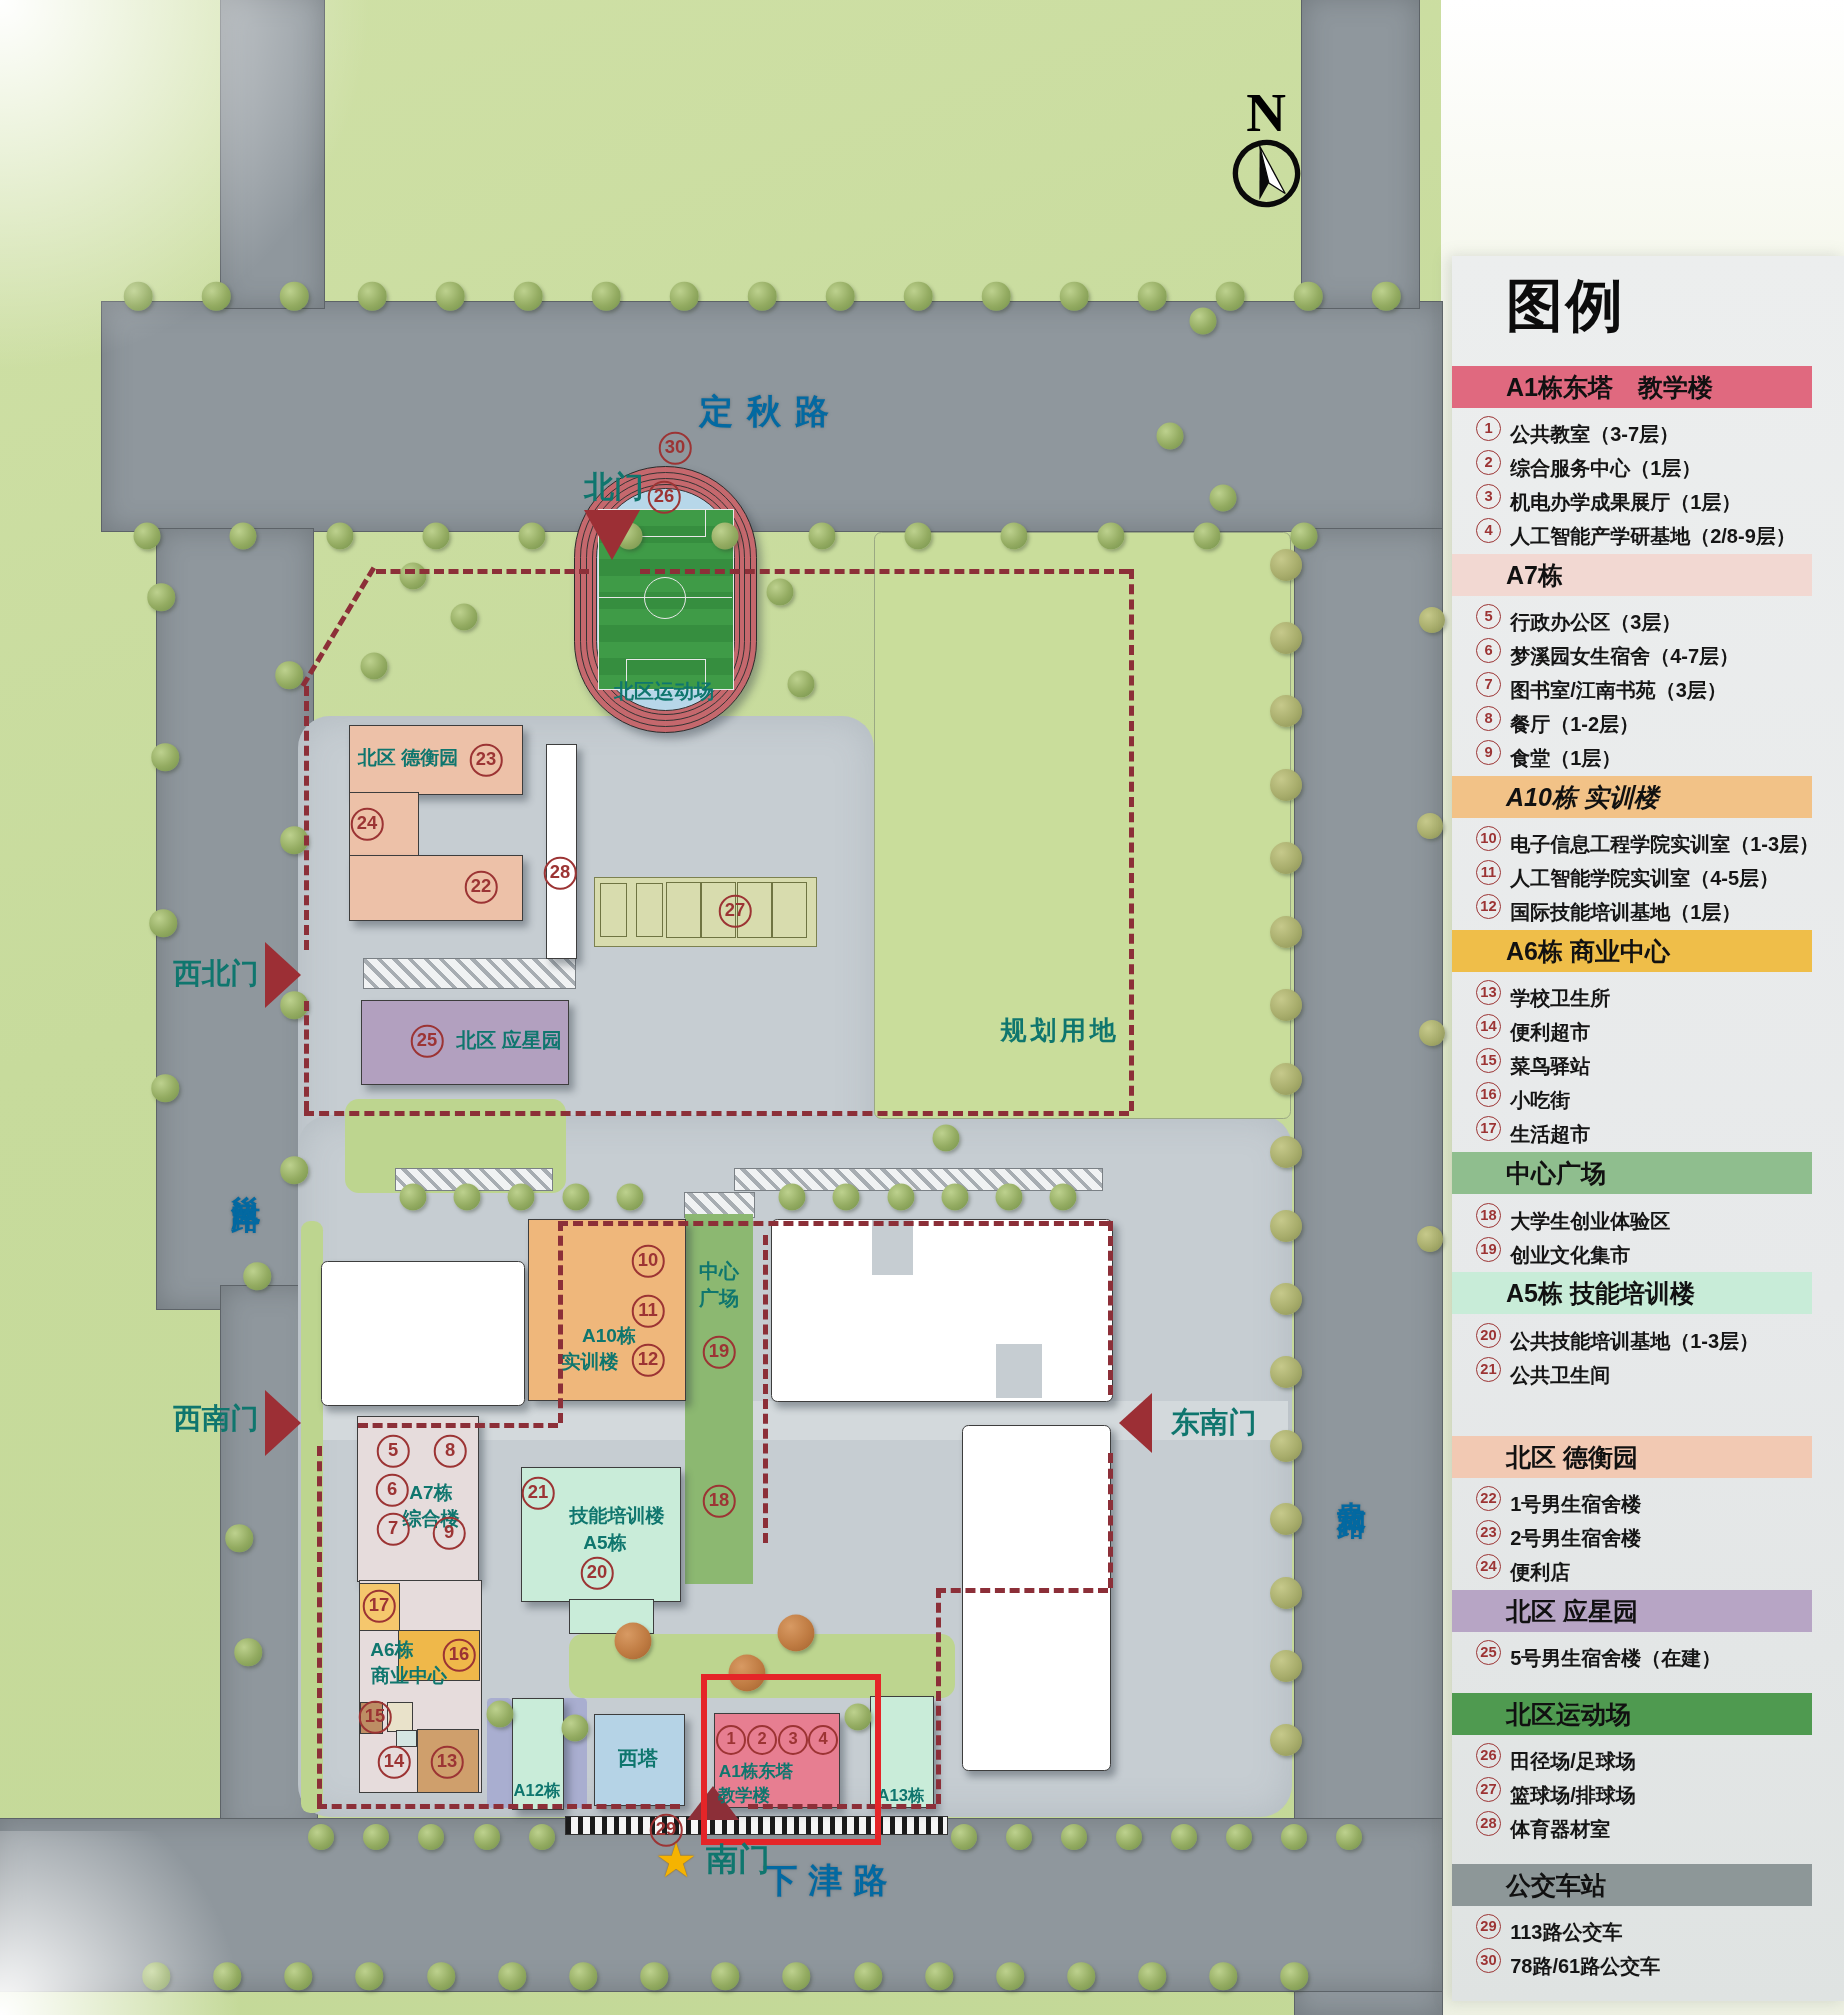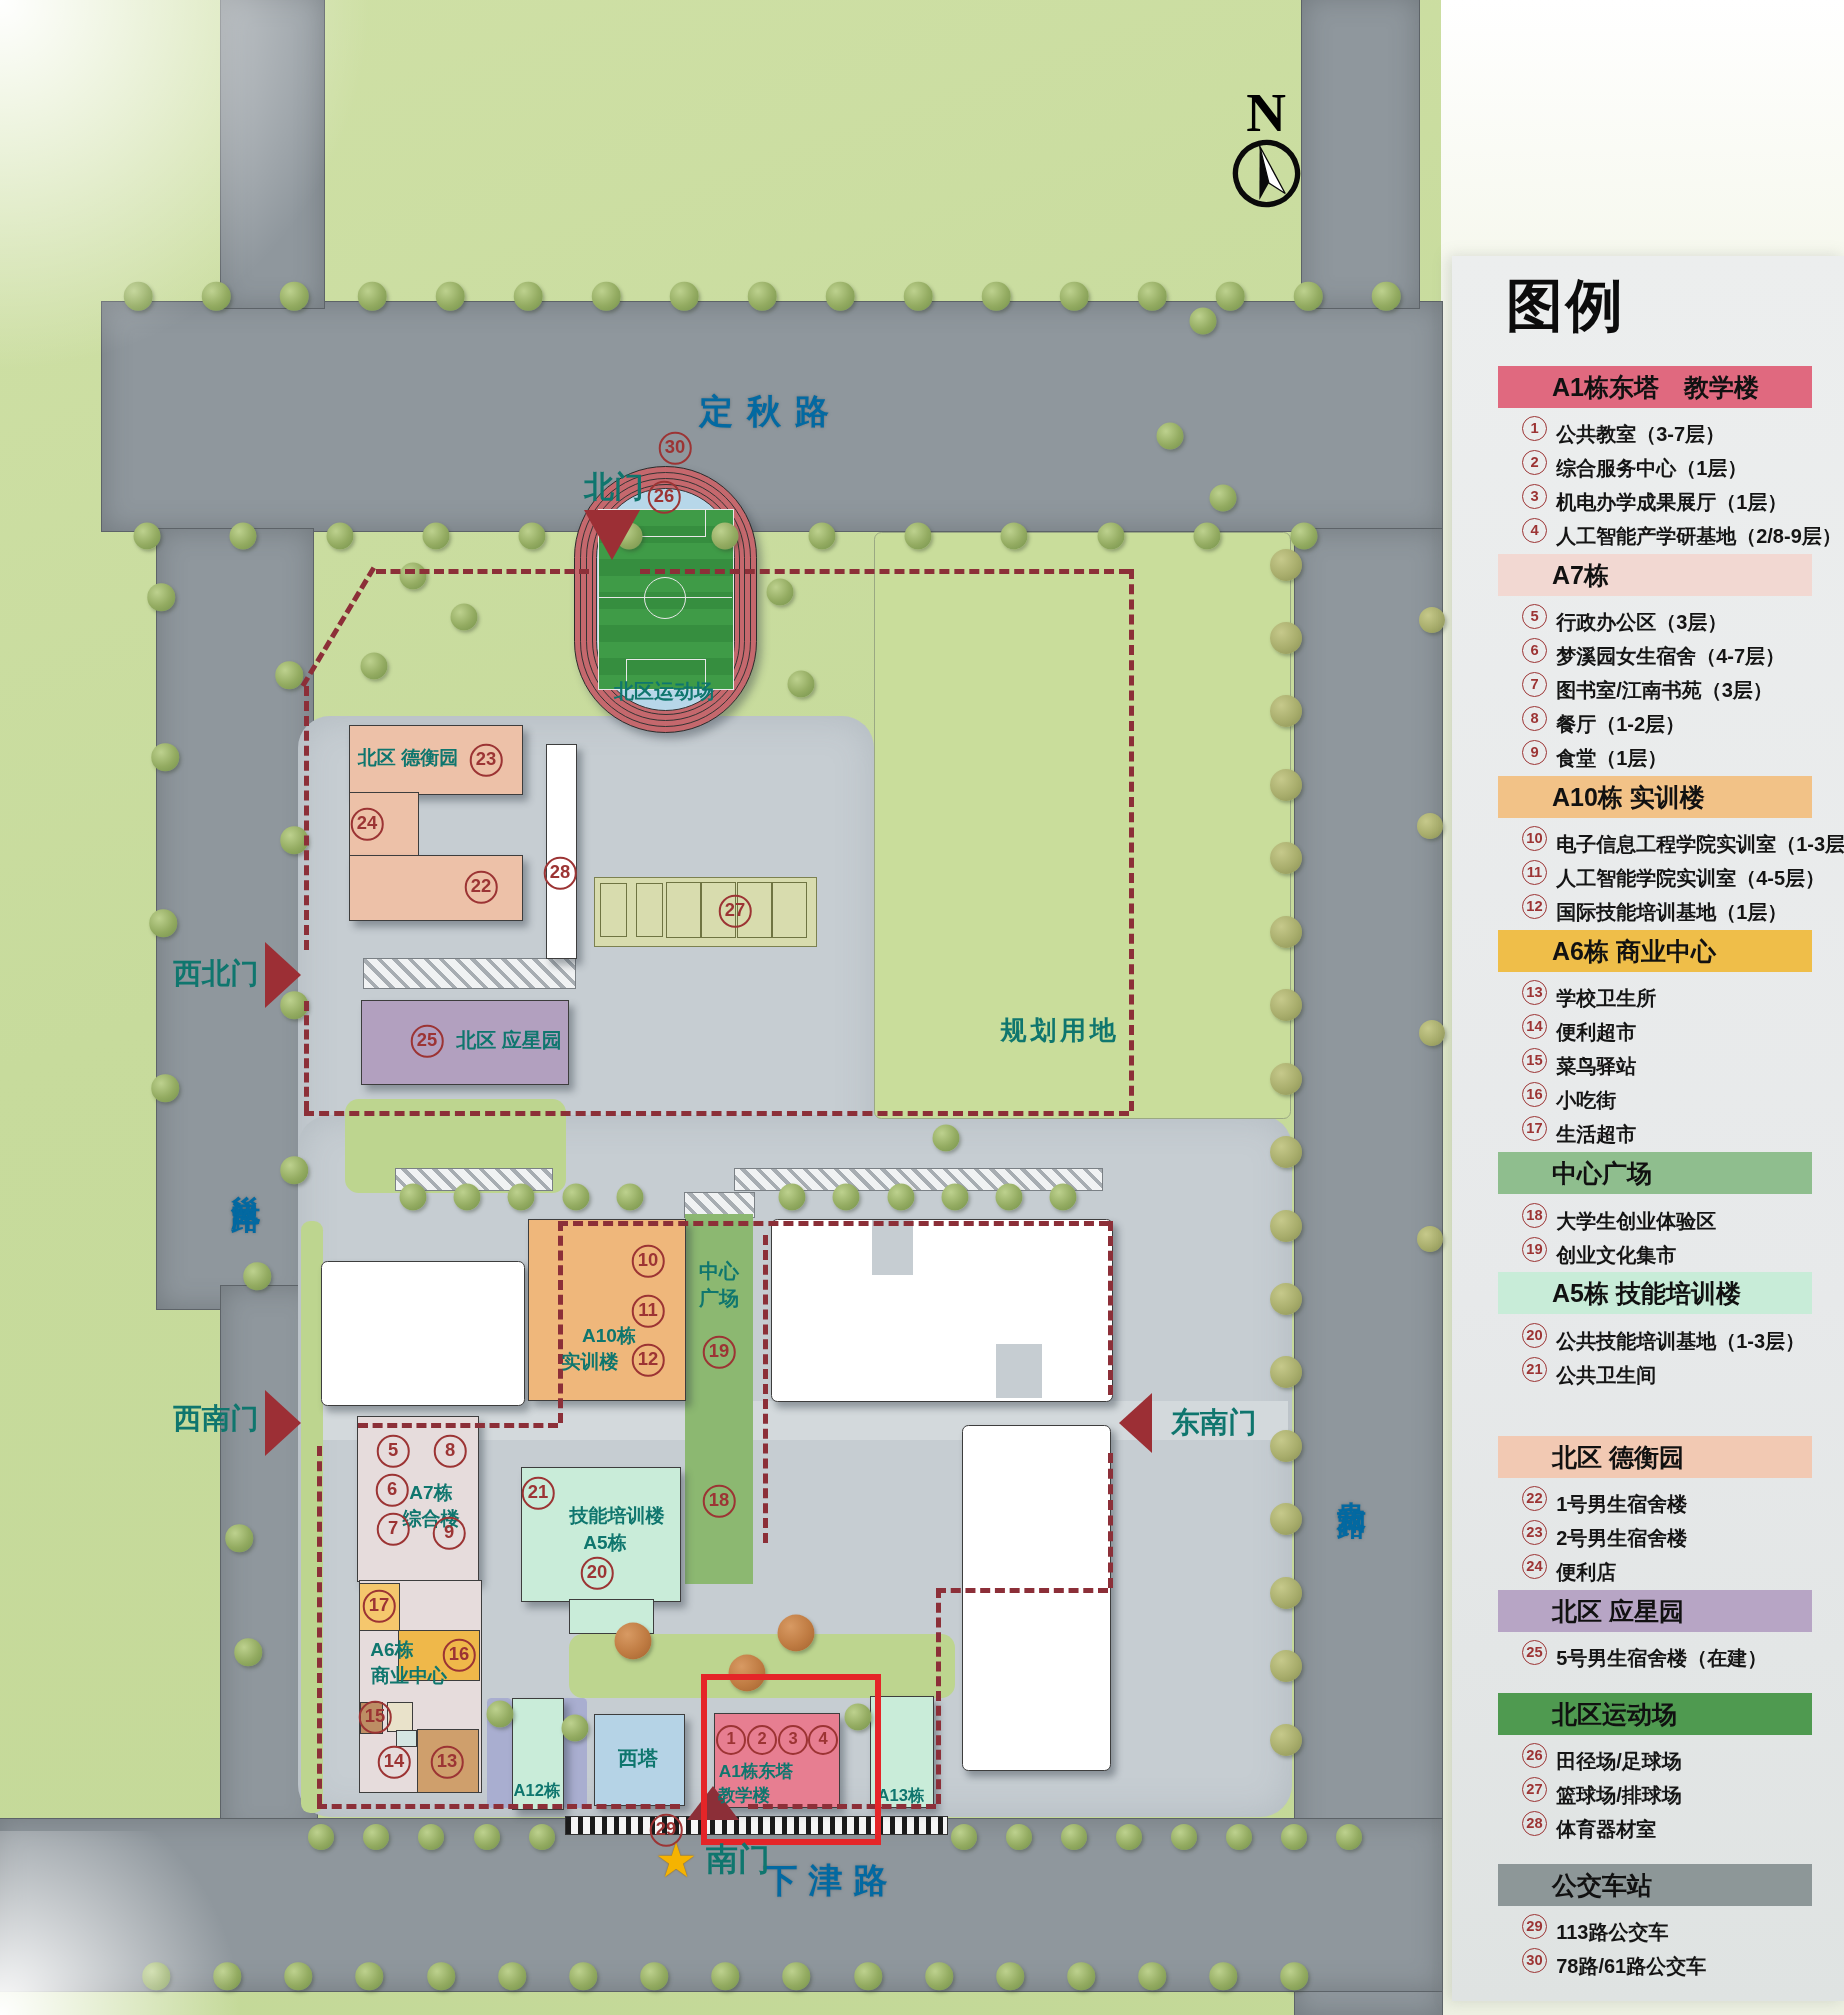--- a/index.html
+++ b/index.html
@@ -44,21 +44,21 @@
   .tree{position:absolute;border-radius:50%;z-index:6;
         background:radial-gradient(circle at 35% 32%,#bdd18e,#93ab61 55%,#75924c 100%);
         box-shadow:1.8px 2.3px 3.7px rgba(50,60,40,.35);transform:translate(-50%,-50%);}
   .tree.olive{background:radial-gradient(circle at 35% 32%,#c6c98b,#a8ad6c 55%,#8a9154 100%);}
   .tree.orange{background:radial-gradient(circle at 35% 32%,#d89a63,#bf7b42 55%,#a2622f 100%);}
   
   #legend{position:absolute;left:1452px;top:256px;width:393px;height:1745px;
           background:linear-gradient(180deg,#eceeee 0%,#e7e9ea 60%,#dfe3e2 100%);
           z-index:10;box-shadow:-3.7px 0 13.8px rgba(120,130,120,.25);}
   #legend h1{font-size:57px;margin:12px 0 21px 54px;color:#0c0c0c;letter-spacing:2.8px;}
-  .lg-sec{margin:0;padding-left:46px;}
+  .lg-sec{margin:0;}
   .lg-head{height:42px;line-height:42px;width:calc(100% - 33px);font-size:25px;font-weight:bold;color:#111;
            padding-left:54px;box-sizing:border-box;}
   .lg-items{list-style:none;margin:3.7px 0 6.4px 0;padding:0;}
   .lg-item{height:34px;display:flex;align-items:center;padding-left:24px;}
   .lg-num{flex:0 0 auto;width:23px;height:23px;border:1.8px solid #9c3434;border-radius:50%;color:#9c3434;
           font-size:14.7px;font-weight:bold;line-height:23px;text-align:center;margin-right:9.2px;}
   .lg-text{font-size:20px;color:#151515;font-weight:bold;white-space:nowrap;margin-top:12px;}
   
   #compass{position:absolute;left:1231px;top:138px;width:71px;height:71px;z-index:8;transform:rotate(-14deg);}
   #compass-n{position:absolute;left:1266px;top:112px;transform:translate(-50%,-50%);
@@ -305,21 +305,21 @@
   </li>
 
   <li class="lg-item">
     <span class="lg-num">9</span>
     <span class="lg-text">食堂（1层）</span>
   </li>
 </ul>
   </section>
 
   <section class="lg-sec">
-    <div class="lg-head" style="background: rgb(242, 194, 135);">A10栋  实训楼</div>
+    <div class="lg-head" style="background: rgb(242, 194, 135); font-style: italic;">A10栋  实训楼</div>
     <ul class="lg-items">
   <li class="lg-item">
     <span class="lg-num">10</span>
     <span class="lg-text">电子信息工程学院实训室（1-3层）</span>
   </li>
 
   <li class="lg-item">
     <span class="lg-num">11</span>
     <span class="lg-text">人工智能学院实训室（4-5层）</span>
   </li>

